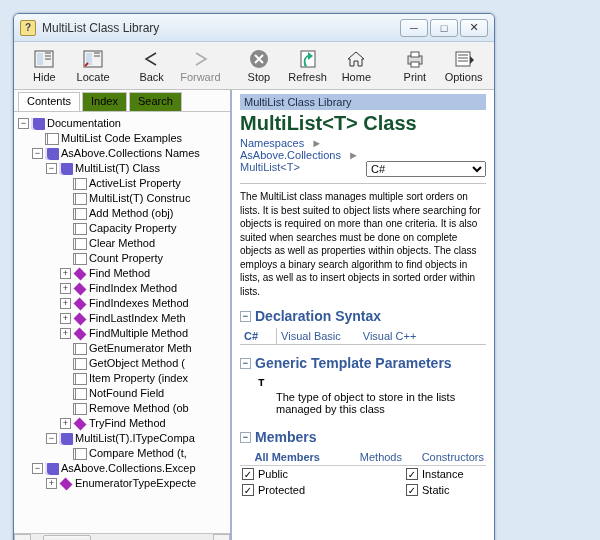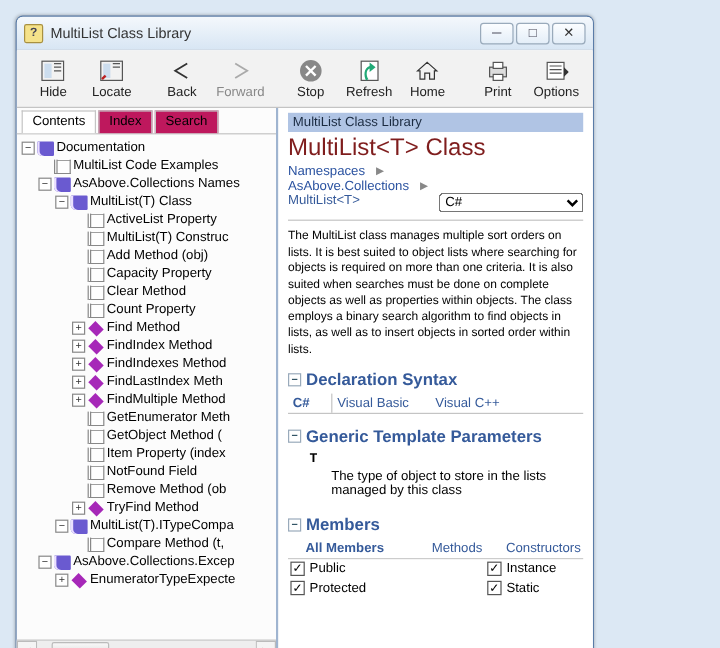--- a/index.html
+++ b/index.html
@@ -14,42 +14,42 @@
 .winbtn.close { color: #333; }
 .toolbar { height: 48px; display: flex; align-items: center; gap: 4px; padding: 2px 8px; background: #f2f2f2; border-bottom: 1px solid #c4c4c4; }
 .tbtn { width: 46px; display: flex; flex-direction: column; align-items: center; gap: 1px; color: #222; cursor: default; }
 .tbtn.disabled { color: #888; }
 .tbtn .ic { width: 22px; height: 22px; display: flex; align-items: center; justify-content: center; }
 .tbtn .lbl { font-size: 11px; }
 .sep { width: 6px; }
 .body { display: flex; height: calc(100% - 28px - 48px); }
 .leftpane { width: 218px; border-right: 2px solid #9fb4d0; background: #fcfcfc; display: flex; flex-direction: column; }
 .tabs { height: 22px; display: flex; gap: 2px; padding: 2px 4px 0 4px; border-bottom: 1px solid #c4c4c4; }
-.tab { padding: 2px 8px; border: 1px solid #c4c4c4; border-bottom: none; background: #be185d; cursor: default; }
+.tab { padding: 2px 8px; border: 1px solid #c4c4c4; border-bottom: none; background: #4d7c0f; cursor: default; }
 .tab.active { background: #fff; position: relative; }
 .tree { flex: 1; overflow: hidden; padding: 4px 0 0 2px; position: relative; }
 .tree ul { list-style: none; padding-left: 14px; }
 .tree > ul { padding-left: 2px; }
 .tree li { white-space: nowrap; line-height: 15px; display: flex; align-items: center; gap: 2px; }
 .tree li > ul { display: block; width: 100%; }
 .node { display: flex; align-items: center; gap: 2px; }
 .exp { width: 11px; height: 11px; border: 1px solid #888; background: #fff; display: inline-flex; align-items: center; justify-content: center; font-size: 9px; line-height: 1; color: #333; flex-shrink: 0; }
 .exp.blank { border: none; background: transparent; }
 .nic { width: 14px; height: 12px; flex-shrink: 0; display: inline-block; }
 .nic.book { background: #6a5ad0; border-radius: 1px; box-shadow: inset 2px 0 0 #eadfff; }
 .nic.book.open { background: #6a5ad0; border-radius: 1px 1px 1px 4px; }
 .nic.page { background: #fefefe; border: 1px solid #888; border-left: 3px double #888; }
 .nic.diamond { background: #a628b8; transform: rotate(45deg) scale(0.7); }
 .hscroll { height: 17px; border-top: 1px solid #c4c4c4; background: #eee; display: flex; }
 .hscroll .btn { width: 17px; border: 1px solid #bbb; background: #f4f4f4; display:flex;align-items:center;justify-content:center; font-size:9px;}
 .hscroll .track { flex: 1; background: #eee; position: relative; }
 .hscroll .thumb { position: absolute; left: 12px; width: 48px; top: 1px; bottom: 1px; background: linear-gradient(#f8f8f8,#d8d8d8); border: 1px solid #bbb; border-radius: 2px; }
 .content { flex: 1; padding: 4px 8px 8px 8px; overflow: hidden; background: #fff; }
 .ctitlebar { background: #b0c4e4; color: #1a2a40; padding: 2px 4px; font-size: 11px; }
-.maintitle { color: #7f1d1d; font-size: 20px; font-weight: normal; font-family: Verdana, sans-serif; padding: 2px 0 0 0; }
+.maintitle { color: #14532d; font-size: 20px; font-weight: bold; font-family: Verdana, sans-serif; padding: 2px 0 0 0; }
 .breadcrumb { font-size: 11px; padding: 2px 0 4px 0; color: #355a9a; }
 .breadcrumb a { color: #2a52a0; text-decoration: none; }
 .arrow { color: #888; padding: 0 4px; }
 .langsel { float: right; }
 .langsel select { font-size: 11px; width: 120px; }
 .hr { border-bottom: 1px solid #c4c4c4; margin: 6px 0; clear: both; }
 .desc { font-size: 10px; line-height: 1.35; }
 .sect { color: #355a9a; font-size: 14px; font-weight: bold; margin: 10px 0 4px 0; display:flex; align-items:center; gap:4px;}
 .collapse { width: 11px; height: 11px; border: 1px solid #9ab; display:inline-flex;align-items:center;justify-content:center;font-size:9px;color:#356;}
 .langtabs { display: flex; border-bottom: 1px solid #c4c4c4; margin-bottom: 4px; }

